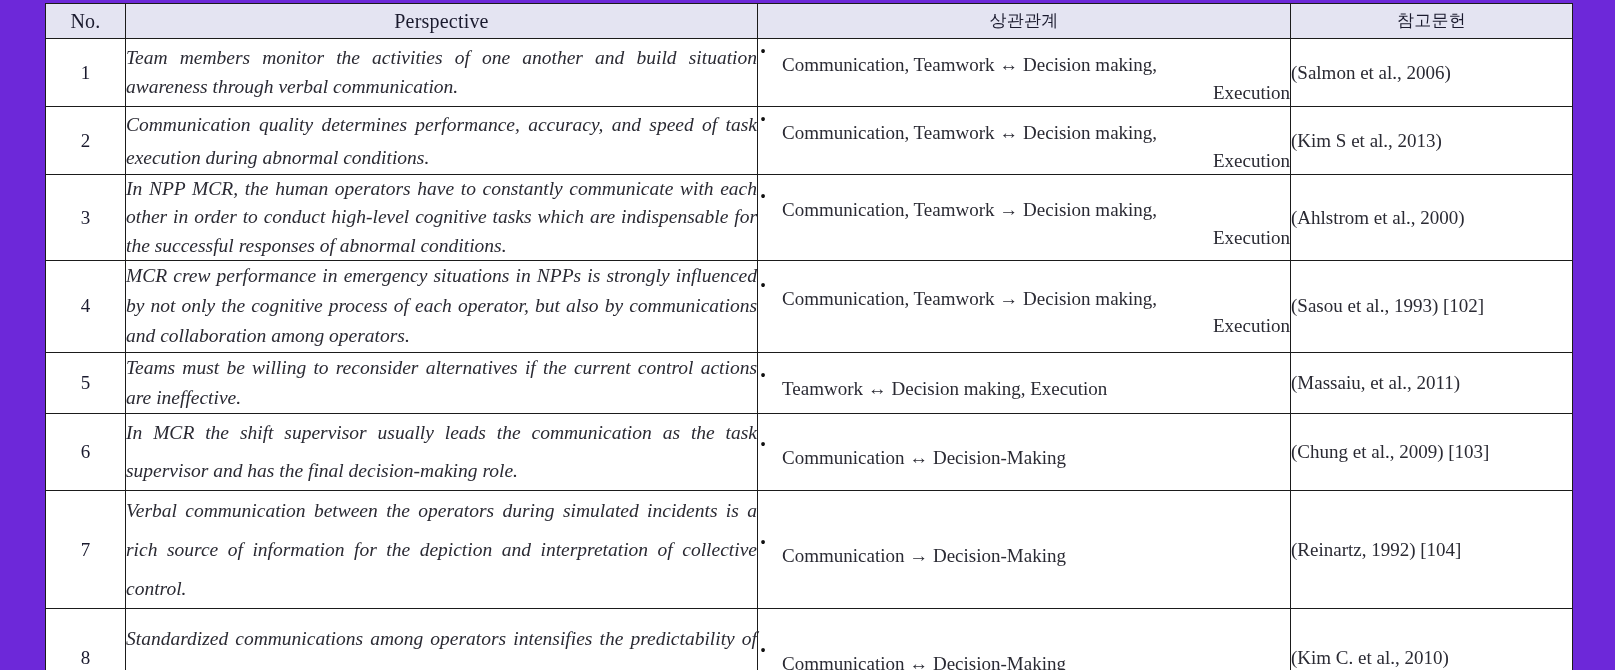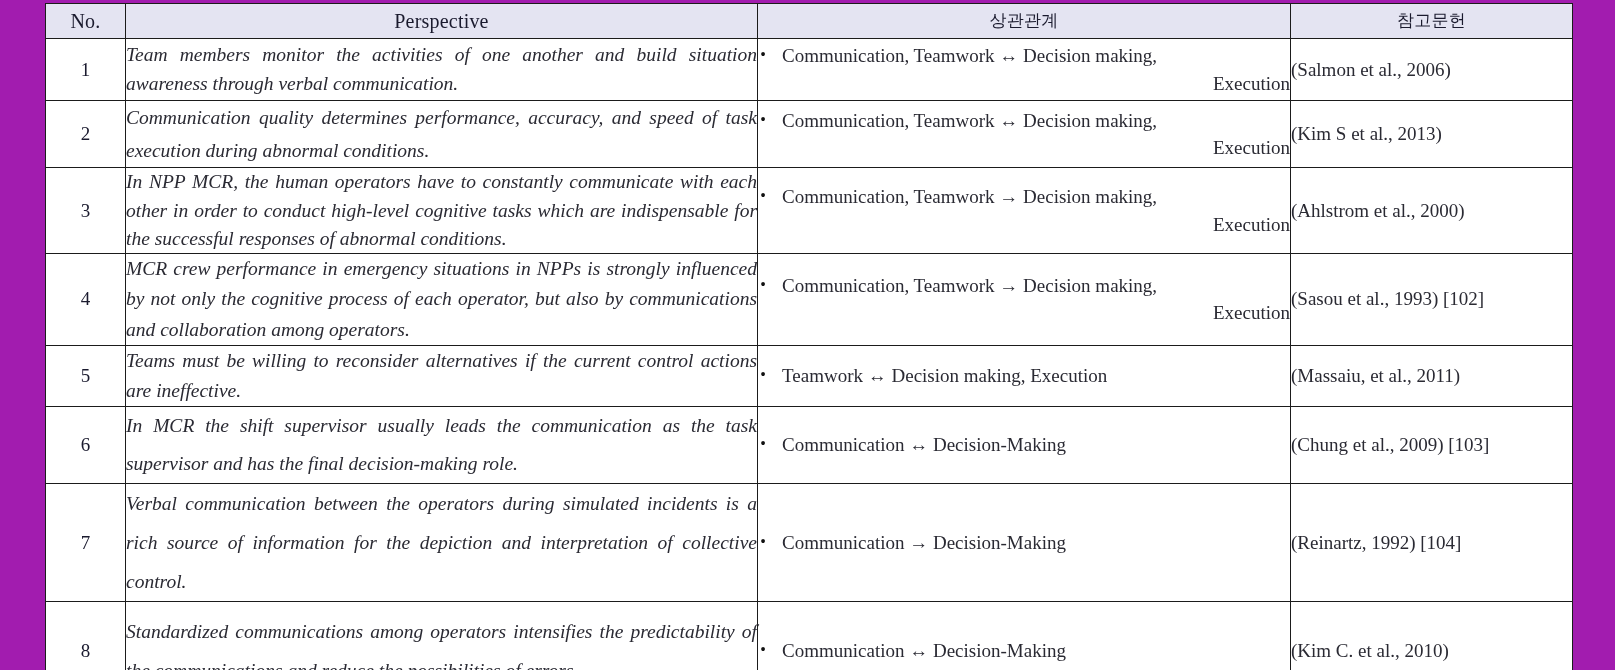--- a/index.html
+++ b/index.html
@@ -12,21 +12,21 @@
     height: 670px;
     font-family: "Liberation Serif", "DejaVu Serif", serif;
     color: #1a1a2e;
     overflow: hidden;
   }
 
   .page {
     position: relative;
     width: 1615px;
     height: 670px;
-    background: #a21caf;
+    background: #6d28d9;
   }
 
   table.lit-table {
     position: absolute;
     left: 45px;
     top: 3px;
     width: 1527px;
     border-collapse: collapse;
     table-layout: fixed;
     background: #ffffff;
@@ -99,20 +99,21 @@
     width: 10px;
     text-align: center;
     font-size: 16px;
     line-height: 1.45;
     color: #111;
     transform: translateY(1px);
   }
   .rel-text {
     flex: 1 1 auto;
     line-height: 1.45;
+    margin-top: 12px;
   }
   .rel-text .ln1 { display: block; }
   .rel-text .ln2 { display: block; text-align: right; }
 
   td.ref-cell {
     font-size: 19px;
     color: #2a2a33;
     padding: 0 6px;
   }
 

